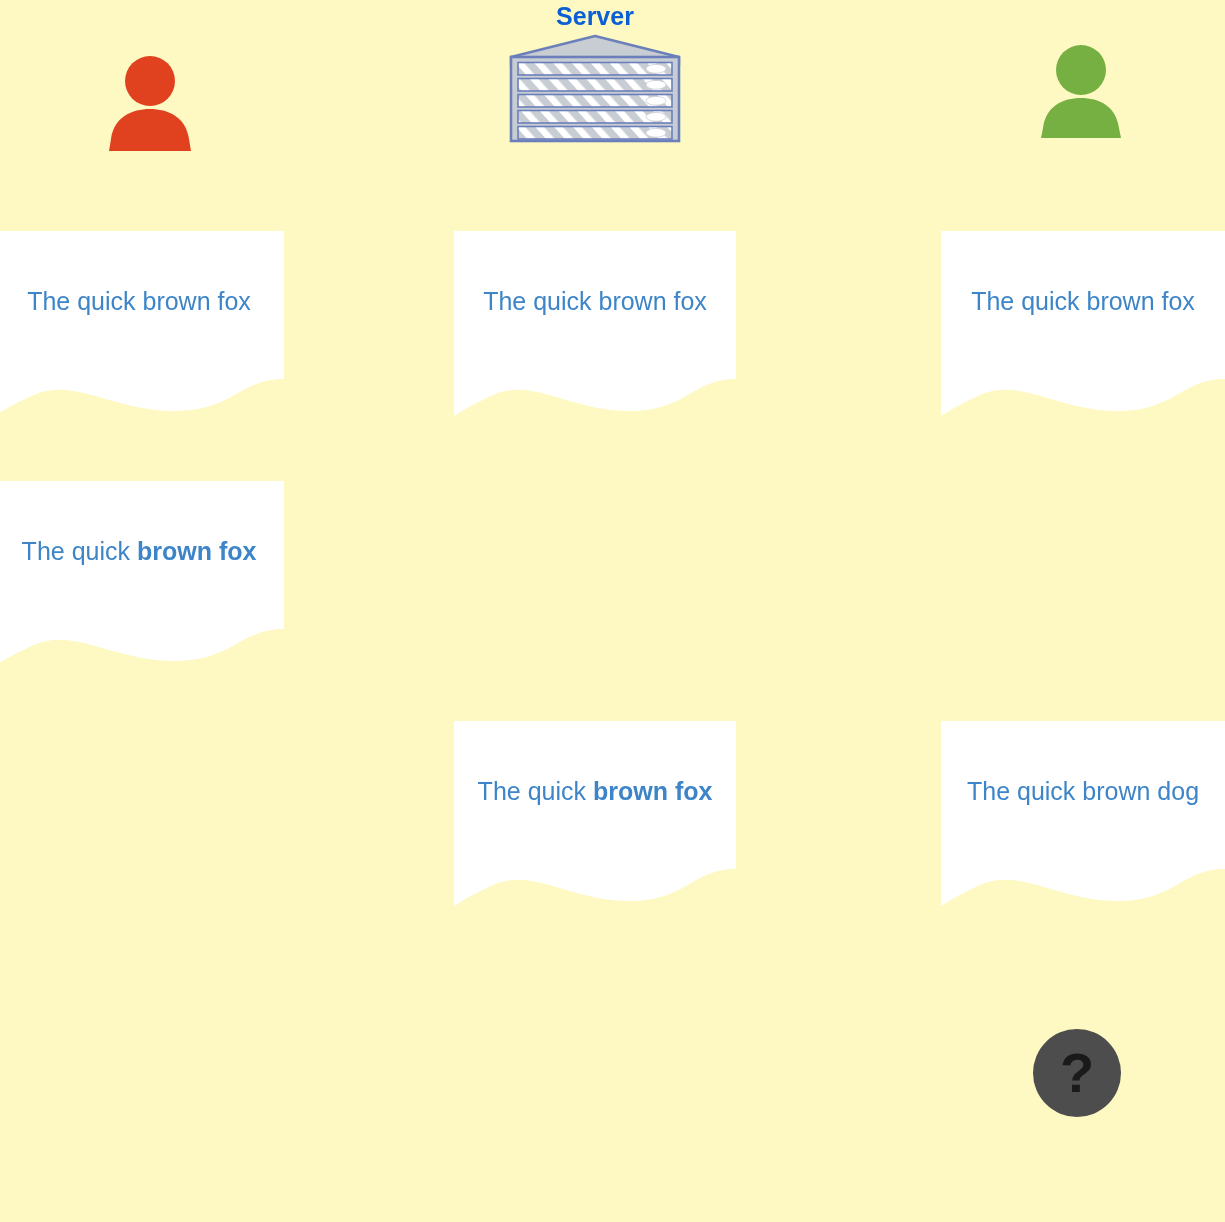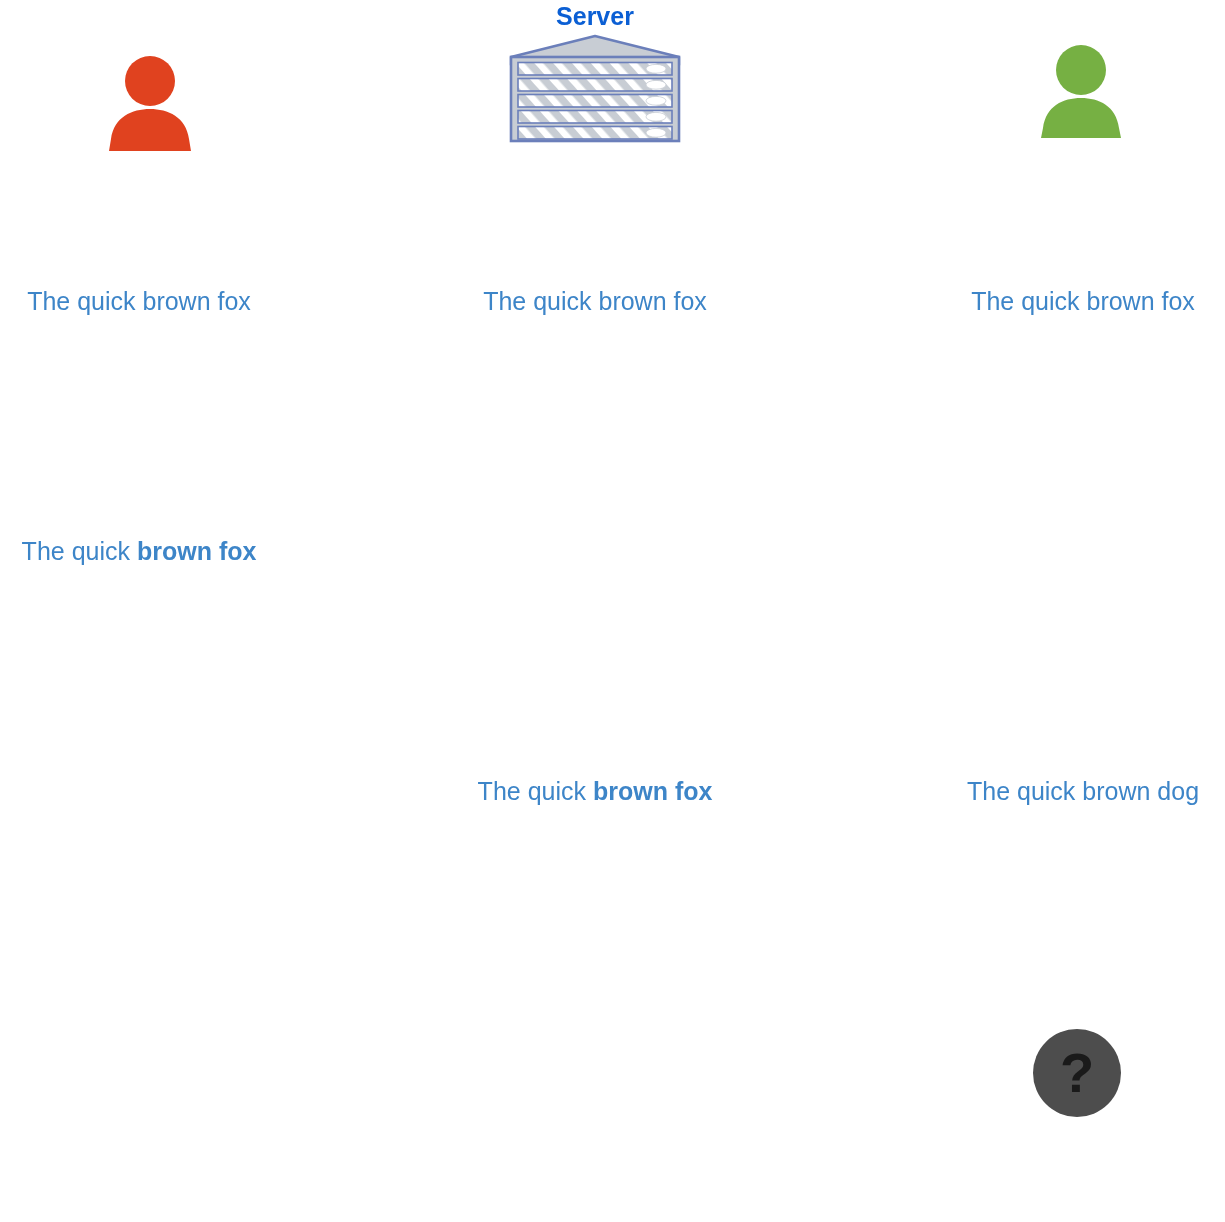--- a/index.html
+++ b/index.html
@@ -7,21 +7,21 @@
     padding: 0;
     background: #000000;
   }
   body {
     font-family: "Liberation Sans", sans-serif;
   }
   #stage {
     position: relative;
     width: 1225px;
     height: 1222px;
-    background: #ffffff;
+    background: #fef9c3;
     overflow: hidden;
   }
   .actor {
     position: absolute;
   }
   .actor-label {
     position: absolute;
     text-align: center;
     font-weight: bold;
     letter-spacing: 0px;

